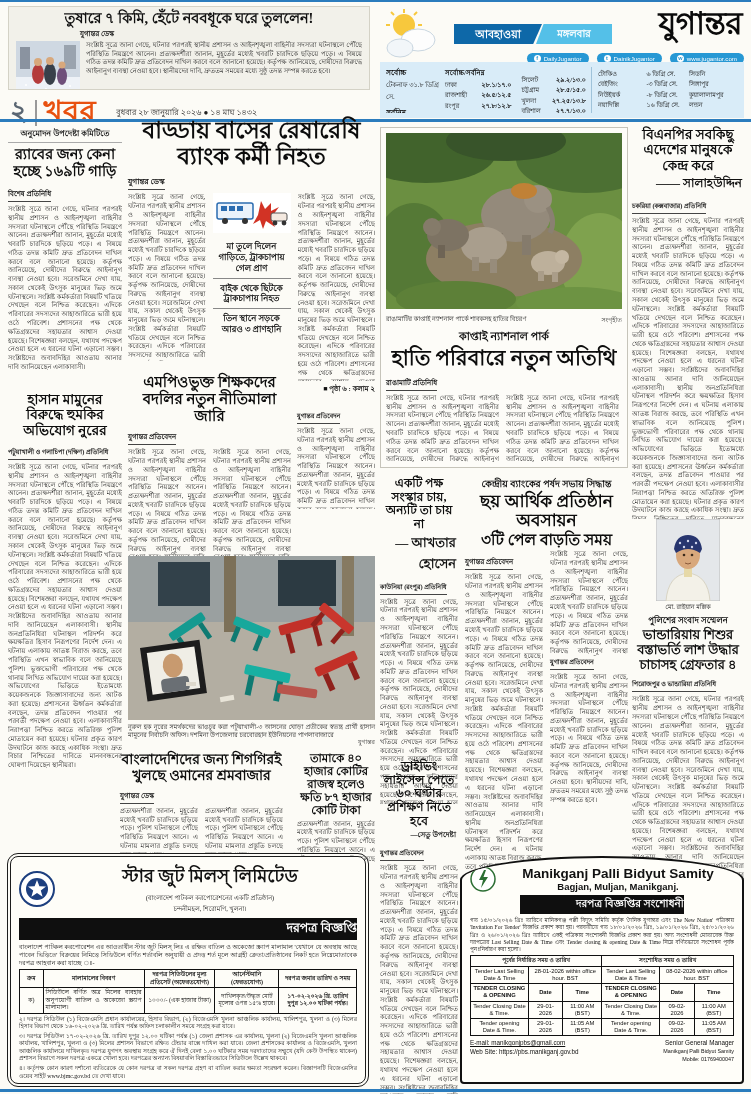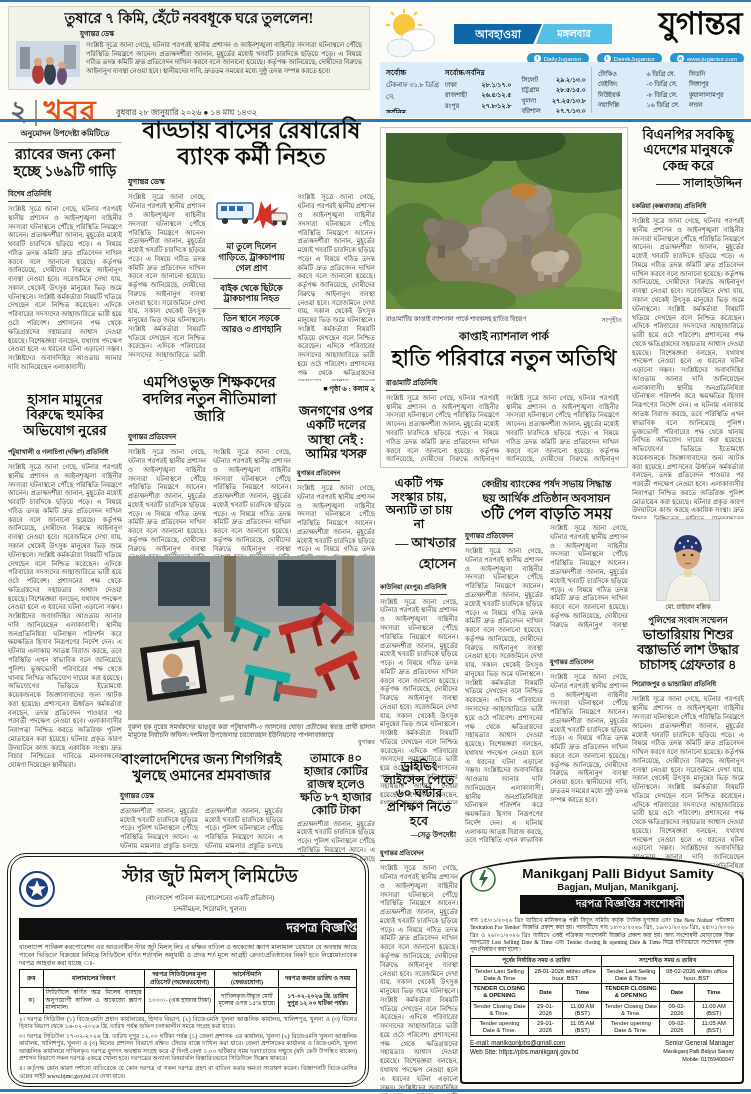--- a/index.html
+++ b/index.html
@@ -38,21 +38,21 @@
 .wx-head{font-weight:700;font-size:7px;margin-bottom:1px}
 .wx-row{display:flex;justify-content:space-between;font-size:6.4px;line-height:1.6}
 .wx-temp{font-weight:700}
 .wx-col{overflow:hidden}
 
 .eleph{border:1px solid #c6c4ba;background:#fdfcf8;padding:5px;overflow:hidden}
 
 .crash-item{font-size:8.6px;font-weight:700;text-align:center;line-height:1.25;padding:4px 1px;border-top:1px solid #888}
 .crash-item.first{border-top:none}
 
-.ad-star{border:1.5px solid #1c1c1c;outline:1px solid #1c1c1c;outline-offset:2px;border-radius:16px;background:#fefdf8;padding:5px 8px;overflow:hidden}
+.ad-star{border:1.5px solid #1c1c1c;outline:1px solid #1c1c1c;outline-offset:2px;border-radius:8px;background:#fefdf8;padding:5px 8px;overflow:hidden}
 .ad-banner{background:#0f0f0f;color:#fff;font-weight:700;text-align:right;padding:1px 0;margin:3px 0}
 .ad-intro{font-size:6.2px;line-height:1.3;text-align:justify}
 .ad-table{width:100%;border-collapse:collapse;margin:2px 0}
 .ad-table th,.ad-table td{border:1px solid #111;padding:1px 2px;font-size:6px;line-height:1.25;text-align:center;vertical-align:middle}
 .ad-note{font-size:5.9px;line-height:1.28;text-align:justify;margin-top:2px}
 .ad-sig{font-size:8px;font-weight:700;text-align:right;margin-top:2px}
 .ad-mk{border:2px solid #111;border-radius:50% 50% 4px 4px / 24px 24px 4px 4px;background:#fffef9;padding:8px 8px 5px;overflow:hidden}
 .mk-title{font-size:13.5px;font-weight:700;text-align:center;font-family:"Liberation Sans",sans-serif}
 .mk-addr{font-size:9.5px;font-weight:700;text-align:center;font-family:"Liberation Sans",sans-serif}
 .mk-banner{width:62%;margin:3px auto;font-size:10.5px}
@@ -266,21 +266,20 @@
   <div class="abs" style="left:128px;top:374px;width:163px">
     <div class="hl" style="font-size:15px">এমপিওভুক্ত শিক্ষকদের বদলির নতুন নীতিমালা জারি</div>
     <span class="byline">যুগান্তর প্রতিবেদন</span>
     <div class="cols">
       <div class="body-txt" style="width:78px;height:118px">সংশ্লিষ্ট সূত্রে জানা গেছে, ঘটনার পরপরই স্থানীয় প্রশাসন ও আইনশৃঙ্খলা বাহিনীর সদস্যরা ঘটনাস্থলে পৌঁছে পরিস্থিতি নিয়ন্ত্রণে আনেন। প্রত্যক্ষদর্শীরা জানান, মুহূর্তের মধ্যেই খবরটি চারদিকে ছড়িয়ে পড়ে। এ বিষয়ে গঠিত তদন্ত কমিটি দ্রুত প্রতিবেদন দাখিল করবে বলে জানানো হয়েছে। কর্তৃপক্ষ জানিয়েছে, দোষীদের বিরুদ্ধে আইনানুগ ব্যবস্থা নেওয়া হবে। স্থানীয়দের দাবি, দ্রুততম সময়ের মধ্যে সুষ্ঠু তদন্ত সম্পন্ন করতে হবে।</div>
       <div class="body-txt" style="width:78px;height:118px">সংশ্লিষ্ট সূত্রে জানা গেছে, ঘটনার পরপরই স্থানীয় প্রশাসন ও আইনশৃঙ্খলা বাহিনীর সদস্যরা ঘটনাস্থলে পৌঁছে পরিস্থিতি নিয়ন্ত্রণে আনেন। প্রত্যক্ষদর্শীরা জানান, মুহূর্তের মধ্যেই খবরটি চারদিকে ছড়িয়ে পড়ে। এ বিষয়ে গঠিত তদন্ত কমিটি দ্রুত প্রতিবেদন দাখিল করবে বলে জানানো হয়েছে। কর্তৃপক্ষ জানিয়েছে, দোষীদের বিরুদ্ধে আইনানুগ ব্যবস্থা নেওয়া হবে। স্থানীয়দের দাবি, দ্রুততম সময়ের মধ্যে সুষ্ঠু তদন্ত সম্পন্ন করতে হবে।</div>
     </div>
   </div>
 
   <div class="abs" style="left:297px;top:404px;width:78px">
-    <div class="hl" style="font-size:12.5px">জনগণের ওপর একটি দলের আস্থা নেই : আমির খসরু</div>
     <span class="byline" style="font-size:6.3px">যুগান্তর প্রতিবেদন</span>
     <div class="body-txt" style="height:82px">সংশ্লিষ্ট সূত্রে জানা গেছে, ঘটনার পরপরই স্থানীয় প্রশাসন ও আইনশৃঙ্খলা বাহিনীর সদস্যরা ঘটনাস্থলে পৌঁছে পরিস্থিতি নিয়ন্ত্রণে আনেন। প্রত্যক্ষদর্শীরা জানান, মুহূর্তের মধ্যেই খবরটি চারদিকে ছড়িয়ে পড়ে। এ বিষয়ে গঠিত তদন্ত কমিটি দ্রুত প্রতিবেদন দাখিল করবে বলে জানানো হয়েছে। কর্তৃপক্ষ জানিয়েছে, দোষীদের বিরুদ্ধে আইনানুগ ব্যবস্থা নেওয়া হবে। স্থানীয়দের দাবি, দ্রুততম সময়ের মধ্যে সুষ্ঠু তদন্ত সম্পন্ন করতে হবে।</div>
   </div>
 
   <svg class="abs photo-frame" style="left:128px;top:556px" width="247" height="164" viewBox="0 0 247 164">
     <rect width="247" height="164" fill="#b3aea2"></rect>
     <rect width="247" height="66" fill="#9aa0a0"></rect>
     <rect x="30" y="6" width="52" height="44" fill="#32414a"></rect>
     <rect x="150" y="4" width="58" height="46" fill="#2c3a42"></rect>
     <rect x="96" y="0" width="12" height="76" fill="#7c7058"></rect>
@@ -389,21 +388,21 @@
 
   <div class="abs" style="left:380px;top:477px;width:78px">
     <div class="hl" style="font-size:12px">একটি পক্ষ সংস্কার চায়, অন্যটি তা চায় না</div>
     <div class="attr">— আখতার হোসেন</div>
     <span class="byline" style="font-size:6.4px">কাউনিয়া (রংপুর) প্রতিনিধি</span>
     <div class="body-txt" style="height:206px">সংশ্লিষ্ট সূত্রে জানা গেছে, ঘটনার পরপরই স্থানীয় প্রশাসন ও আইনশৃঙ্খলা বাহিনীর সদস্যরা ঘটনাস্থলে পৌঁছে পরিস্থিতি নিয়ন্ত্রণে আনেন। প্রত্যক্ষদর্শীরা জানান, মুহূর্তের মধ্যেই খবরটি চারদিকে ছড়িয়ে পড়ে। এ বিষয়ে গঠিত তদন্ত কমিটি দ্রুত প্রতিবেদন দাখিল করবে বলে জানানো হয়েছে। কর্তৃপক্ষ জানিয়েছে, দোষীদের বিরুদ্ধে আইনানুগ ব্যবস্থা নেওয়া হবে। সরেজমিনে দেখা যায়, সকাল থেকেই উৎসুক মানুষের ভিড় জমে ঘটনাস্থলে। সংশ্লিষ্ট কর্মকর্তারা বিষয়টি খতিয়ে দেখছেন বলে নিশ্চিত করেছেন। এদিকে পরিবারের সদস্যদের আহাজারিতে ভারী হয়ে ওঠে পরিবেশ। প্রশাসনের পক্ষ থেকে ক্ষতিগ্রস্তদের সহায়তার আশ্বাস দেওয়া হয়েছে। বিশেষজ্ঞরা বলছেন, যথাযথ পদক্ষেপ নেওয়া হলে এ ধরনের ঘটনা এড়ানো সম্ভব। সংশ্লিষ্টদের জবাবদিহির আওতায় আনার দাবি জানিয়েছেন এলাকাবাসী।</div>
   </div>
 
   <div class="abs" style="left:465px;top:477px;width:163px">
     <div class="kicker" style="font-size:9.5px">কেন্দ্রীয় ব্যাংকের পর্ষদ সভায় সিদ্ধান্ত</div>
-    <div class="hl" style="font-size:11px">ছয় আর্থিক প্রতিষ্ঠান অবসায়ন</div>
+    <div class="hl" style="font-size:17px">ছয় আর্থিক প্রতিষ্ঠান অবসায়ন</div>
     <div class="hl" style="font-size:15.5px">৩টি পেল বাড়তি সময়</div>
     <div class="cols" style="margin-top:2px">
       <div style="width:78px">
         <span class="byline">যুগান্তর প্রতিবেদন</span>
         <div class="body-txt" style="height:296px">সংশ্লিষ্ট সূত্রে জানা গেছে, ঘটনার পরপরই স্থানীয় প্রশাসন ও আইনশৃঙ্খলা বাহিনীর সদস্যরা ঘটনাস্থলে পৌঁছে পরিস্থিতি নিয়ন্ত্রণে আনেন। প্রত্যক্ষদর্শীরা জানান, মুহূর্তের মধ্যেই খবরটি চারদিকে ছড়িয়ে পড়ে। এ বিষয়ে গঠিত তদন্ত কমিটি দ্রুত প্রতিবেদন দাখিল করবে বলে জানানো হয়েছে। কর্তৃপক্ষ জানিয়েছে, দোষীদের বিরুদ্ধে আইনানুগ ব্যবস্থা নেওয়া হবে। সরেজমিনে দেখা যায়, সকাল থেকেই উৎসুক মানুষের ভিড় জমে ঘটনাস্থলে। সংশ্লিষ্ট কর্মকর্তারা বিষয়টি খতিয়ে দেখছেন বলে নিশ্চিত করেছেন। এদিকে পরিবারের সদস্যদের আহাজারিতে ভারী হয়ে ওঠে পরিবেশ। প্রশাসনের পক্ষ থেকে ক্ষতিগ্রস্তদের সহায়তার আশ্বাস দেওয়া হয়েছে। বিশেষজ্ঞরা বলছেন, যথাযথ পদক্ষেপ নেওয়া হলে এ ধরনের ঘটনা এড়ানো সম্ভব। সংশ্লিষ্টদের জবাবদিহির আওতায় আনার দাবি জানিয়েছেন এলাকাবাসী। স্থানীয় জনপ্রতিনিধিরা ঘটনাস্থল পরিদর্শন করে ক্ষয়ক্ষতির হিসাব নিরূপণের নির্দেশ দেন। এ ঘটনায় এলাকায় আতঙ্ক বিরাজ করছে, তবে পরিস্থিতি এখন স্বাভাবিক বলে জানিয়েছে পুলিশ। ভুক্তভোগী পরিবারের পক্ষ থেকে থানায় লিখিত অভিযোগ দায়ের করা হয়েছে। অভিযোগের ভিত্তিতে ইতোমধ্যে কয়েকজনকে জিজ্ঞাসাবাদের জন্য আটক করা হয়েছে। প্রশাসনের ঊর্ধ্বতন কর্মকর্তারা বলছেন, তদন্ত প্রতিবেদন পাওয়ার পর পরবর্তী পদক্ষেপ নেওয়া হবে। এলাকাবাসীর নিরাপত্তা নিশ্চিত করতে অতিরিক্ত পুলিশ মোতায়েন করা হয়েছে। ঘটনার প্রকৃত কারণ উদঘাটনে কাজ করছে একাধিক সংস্থা। দ্রুত বিচার নিশ্চিতের দাবিতে মানববন্ধনের ঘোষণা দিয়েছেন স্থানীয়রা।</div>
       </div>
       <div class="body-txt" style="width:78px;height:106px">সংশ্লিষ্ট সূত্রে জানা গেছে, ঘটনার পরপরই স্থানীয় প্রশাসন ও আইনশৃঙ্খলা বাহিনীর সদস্যরা ঘটনাস্থলে পৌঁছে পরিস্থিতি নিয়ন্ত্রণে আনেন। প্রত্যক্ষদর্শীরা জানান, মুহূর্তের মধ্যেই খবরটি চারদিকে ছড়িয়ে পড়ে। এ বিষয়ে গঠিত তদন্ত কমিটি দ্রুত প্রতিবেদন দাখিল করবে বলে জানানো হয়েছে। কর্তৃপক্ষ জানিয়েছে, দোষীদের বিরুদ্ধে আইনানুগ ব্যবস্থা নেওয়া হবে। স্থানীয়দের দাবি, দ্রুততম সময়ের মধ্যে সুষ্ঠু তদন্ত সম্পন্ন করতে হবে।</div>
     </div>
   </div>
 

